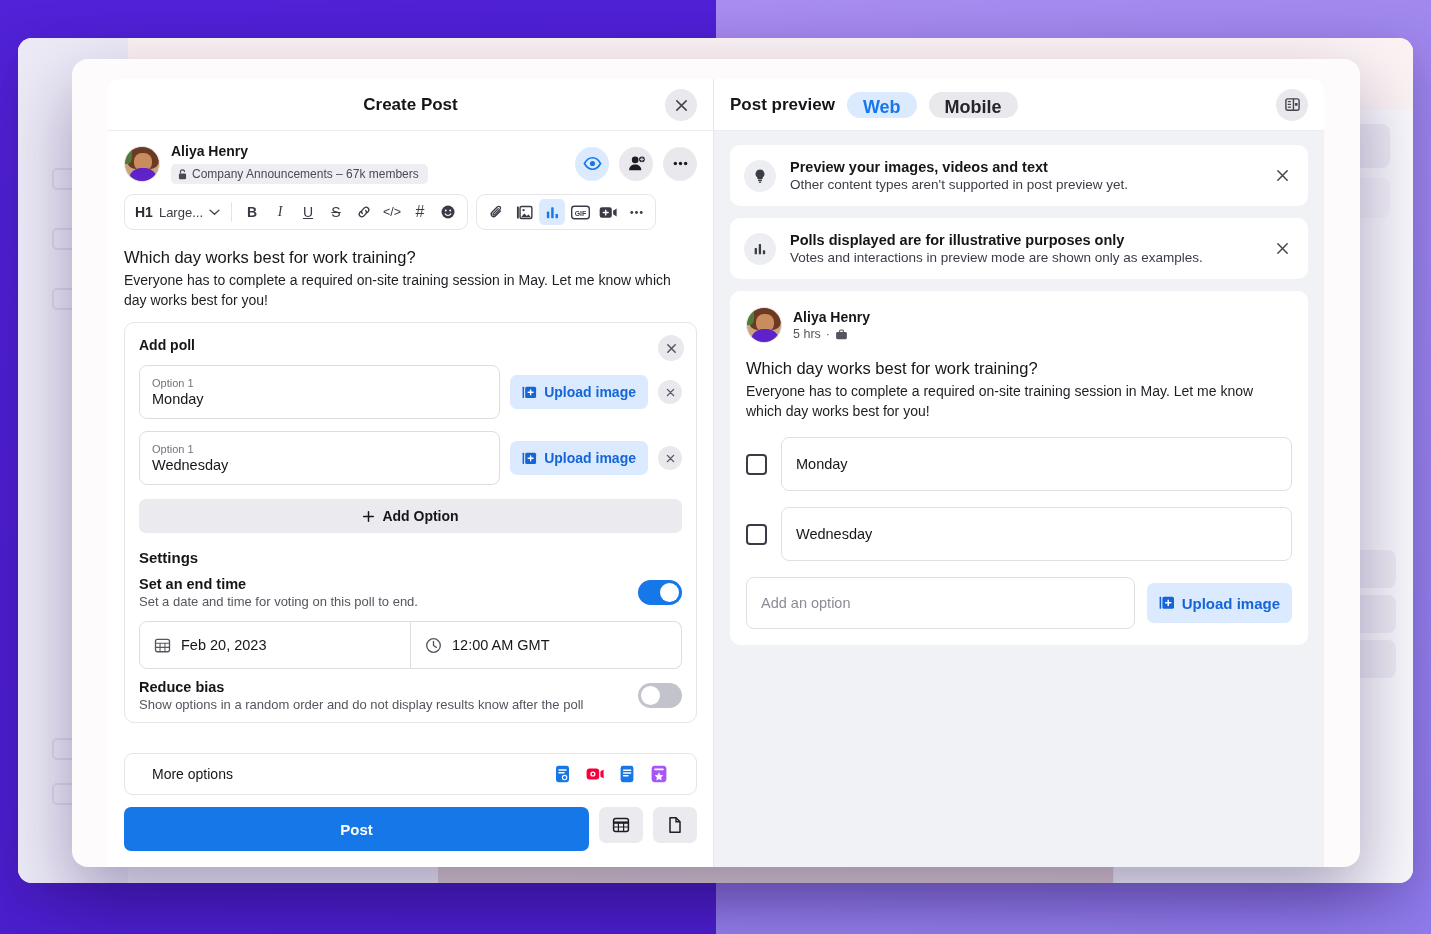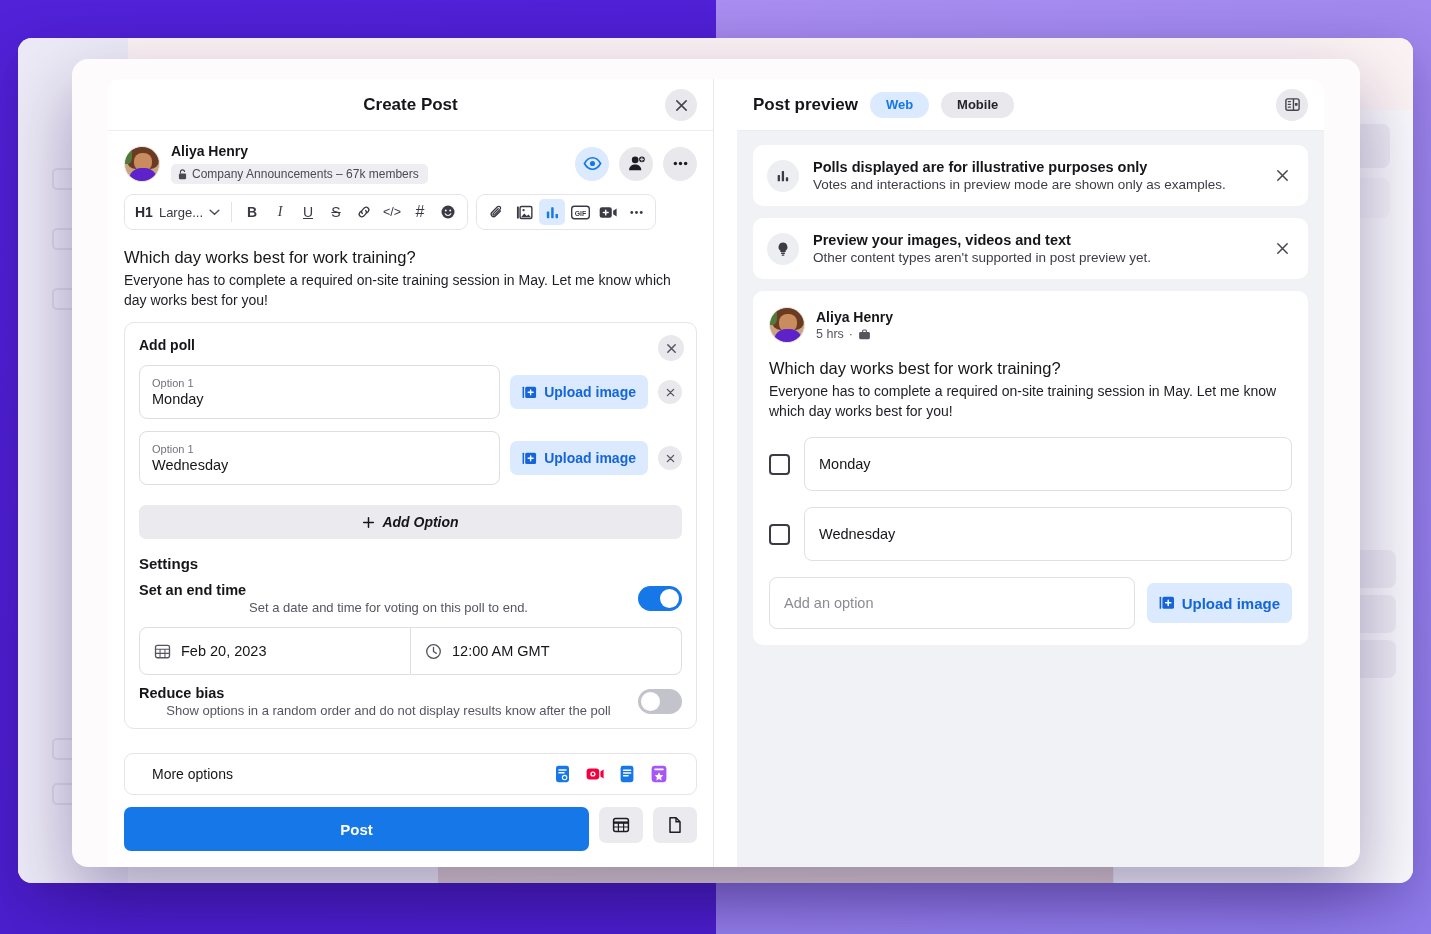--- a/index.html
+++ b/index.html
@@ -164,31 +164,31 @@
     display: inline-flex; align-items: center; gap: 7px;
     background: #dbeafe; color: #1565d8; border: none; cursor: pointer;
     height: 34px; padding: 0 12px; border-radius: 7px;
     font-size: 14px; font-weight: bold; white-space: nowrap;
   }
   .row-close {
     width: 24px; height: 24px; border-radius: 50%; background: #e9e9ed; border: none;
     cursor: pointer; display: flex; align-items: center; justify-content: center; flex: 0 0 24px;
   }
   #add-option-btn {
-    width: 100%; height: 34px; margin-top: 20px; border: none; cursor: pointer;
+    width: 100%; height: 34px; margin-top: 14px; border: none; cursor: pointer;
     background: #ebebef; border-radius: 7px; color: #16161a;
     font-size: 14px; font-weight: bold;
-    display: flex; align-items: center; justify-content: center; gap: 7px; font-style: italic;
+    display: flex; align-items: center; justify-content: center; gap: 7px;
   }
 
   #settings-title { font-size: 15px; font-weight: bold; color: #16161a; margin-top: 16px; }
   .setting-row { display: flex; align-items: flex-start; margin-top: 10px; }
   .setting-text { flex: 1; }
   .setting-name { font-size: 14.5px; font-weight: bold; color: #16161a; }
-  .setting-desc { font-size: 13px; color: #55555f; margin-top: 2px; text-align: center; }
+  .setting-desc { font-size: 13px; color: #55555f; margin-top: 2px; }
   .toggle { width: 44px; height: 25px; border-radius: 13px; position: relative;
     flex: 0 0 44px; cursor: pointer; margin-top: 4px; }
   .toggle.on { background: #1677e8; }
   .toggle.off { background: #c3c3cb; }
   .toggle .knob { position: absolute; top: 3px; width: 19px; height: 19px;
     border-radius: 50%; background: #fff; }
   .toggle.on .knob { right: 3px; }
   .toggle.off .knob { left: 3px; }
 
   #datetime-row { display: flex; gap: 0; margin-top: 12px; }
@@ -214,29 +214,29 @@
   #post-btn {
     flex: 1; height: 44px; background: #1677e8; border: none; border-radius: 7px;
     color: #fff; font-size: 15px; font-weight: bold; cursor: pointer;
   }
   .post-side-btn {
     width: 44px; height: 36px; background: #ebebef; border: none; border-radius: 7px;
     cursor: pointer; display: flex; align-items: center; justify-content: center;
   }
 
   
-  #preview { flex: 1; display: flex; flex-direction: column; background: #f1f2f6; margin-left: 23px; }
+  #preview { flex: 1; display: flex; flex-direction: column; background: #f1f2f6; }
   #preview-header {
     height: 52px; flex: 0 0 52px; background: #fff; display: flex; align-items: center;
     padding: 0 16px; gap: 12px; border-bottom: 1px solid #ededf1;
   }
   #preview-title { font-size: 17px; font-weight: bold; color: #16161a; }
   .seg-btn {
     height: 26px; padding: 5px 16px; border-radius: 15px; border: none; cursor: pointer;
-    font-size: 13px; font-weight: bold;
+    font-size: 18px; font-weight: bold;
   }
   .seg-btn.active { background: #dbeafe; color: #1677e8; }
   .seg-btn.inactive { background: #e9e9ed; color: #24242c; }
   #panel-toggle { margin-left: auto; width: 32px; height: 32px; border-radius: 50%;
     background: #e9e9ed; border: none; cursor: pointer;
     display: flex; align-items: center; justify-content: center; }
 
   #preview-body { flex: 1; padding: 14px 16px; overflow: hidden; }
   .notice {
     background: #fff; border-radius: 10px; display: flex; align-items: center;
@@ -610,47 +610,47 @@
           <rect x="11.6" y="7.4" width="2.8" height="3" rx="0.6" fill="#46464f"></rect>
         </svg>
       </button>
     </div>
 
     <div id="preview-body">
 
       <div class="notice">
         <div class="notice-icon">
           <svg width="16" height="16" viewBox="0 0 18 18">
+            <path d="M9 1.8 a5 5 0 0 1 3 9 v1.6 h-6 v-1.6 a5 5 0 0 1 3 -9 z" fill="#3c3c46"></path>
+            <rect x="6.7" y="13" width="4.6" height="1.5" rx="0.7" fill="#3c3c46"></rect>
+            <rect x="7.4" y="15.1" width="3.2" height="1.4" rx="0.7" fill="#3c3c46"></rect>
+          </svg>
+        </div>
+        <div class="notice-text">
+          <div class="notice-title">Preview your images, videos and text</div>
+          <div class="notice-desc">Other content types aren't supported in post preview yet.</div>
+        </div>
+        <button class="notice-close">
+          <svg width="15" height="15" viewBox="0 0 16 16">
+            <path d="M3 3 L13 13 M13 3 L3 13" stroke="#46464f" stroke-width="1.6" stroke-linecap="round" fill="none"></path>
+          </svg>
+        </button>
+      </div>
+
+      <div class="notice">
+        <div class="notice-icon">
+          <svg width="16" height="16" viewBox="0 0 18 18">
             <rect x="3" y="8" width="2.6" height="7" rx="0.7" fill="#3c3c46"></rect>
             <rect x="7.6" y="3.5" width="2.6" height="11.5" rx="0.7" fill="#3c3c46"></rect>
             <rect x="12.2" y="10.5" width="2.6" height="4.5" rx="0.7" fill="#3c3c46"></rect>
           </svg>
         </div>
         <div class="notice-text">
           <div class="notice-title">Polls displayed are for illustrative purposes only</div>
           <div class="notice-desc">Votes and interactions in preview mode are shown only as examples.</div>
-        </div>
-        <button class="notice-close">
-          <svg width="15" height="15" viewBox="0 0 16 16">
-            <path d="M3 3 L13 13 M13 3 L3 13" stroke="#46464f" stroke-width="1.6" stroke-linecap="round" fill="none"></path>
-          </svg>
-        </button>
-      </div>
-
-      <div class="notice">
-        <div class="notice-icon">
-          <svg width="16" height="16" viewBox="0 0 18 18">
-            <path d="M9 1.8 a5 5 0 0 1 3 9 v1.6 h-6 v-1.6 a5 5 0 0 1 3 -9 z" fill="#3c3c46"></path>
-            <rect x="6.7" y="13" width="4.6" height="1.5" rx="0.7" fill="#3c3c46"></rect>
-            <rect x="7.4" y="15.1" width="3.2" height="1.4" rx="0.7" fill="#3c3c46"></rect>
-          </svg>
-        </div>
-        <div class="notice-text">
-          <div class="notice-title">Preview your images, videos and text</div>
-          <div class="notice-desc">Other content types aren't supported in post preview yet.</div>
         </div>
         <button class="notice-close">
           <svg width="15" height="15" viewBox="0 0 16 16">
             <path d="M3 3 L13 13 M13 3 L3 13" stroke="#46464f" stroke-width="1.6" stroke-linecap="round" fill="none"></path>
           </svg>
         </button>
       </div>
 
       <div id="preview-post">
         <div id="pp-author-row">

